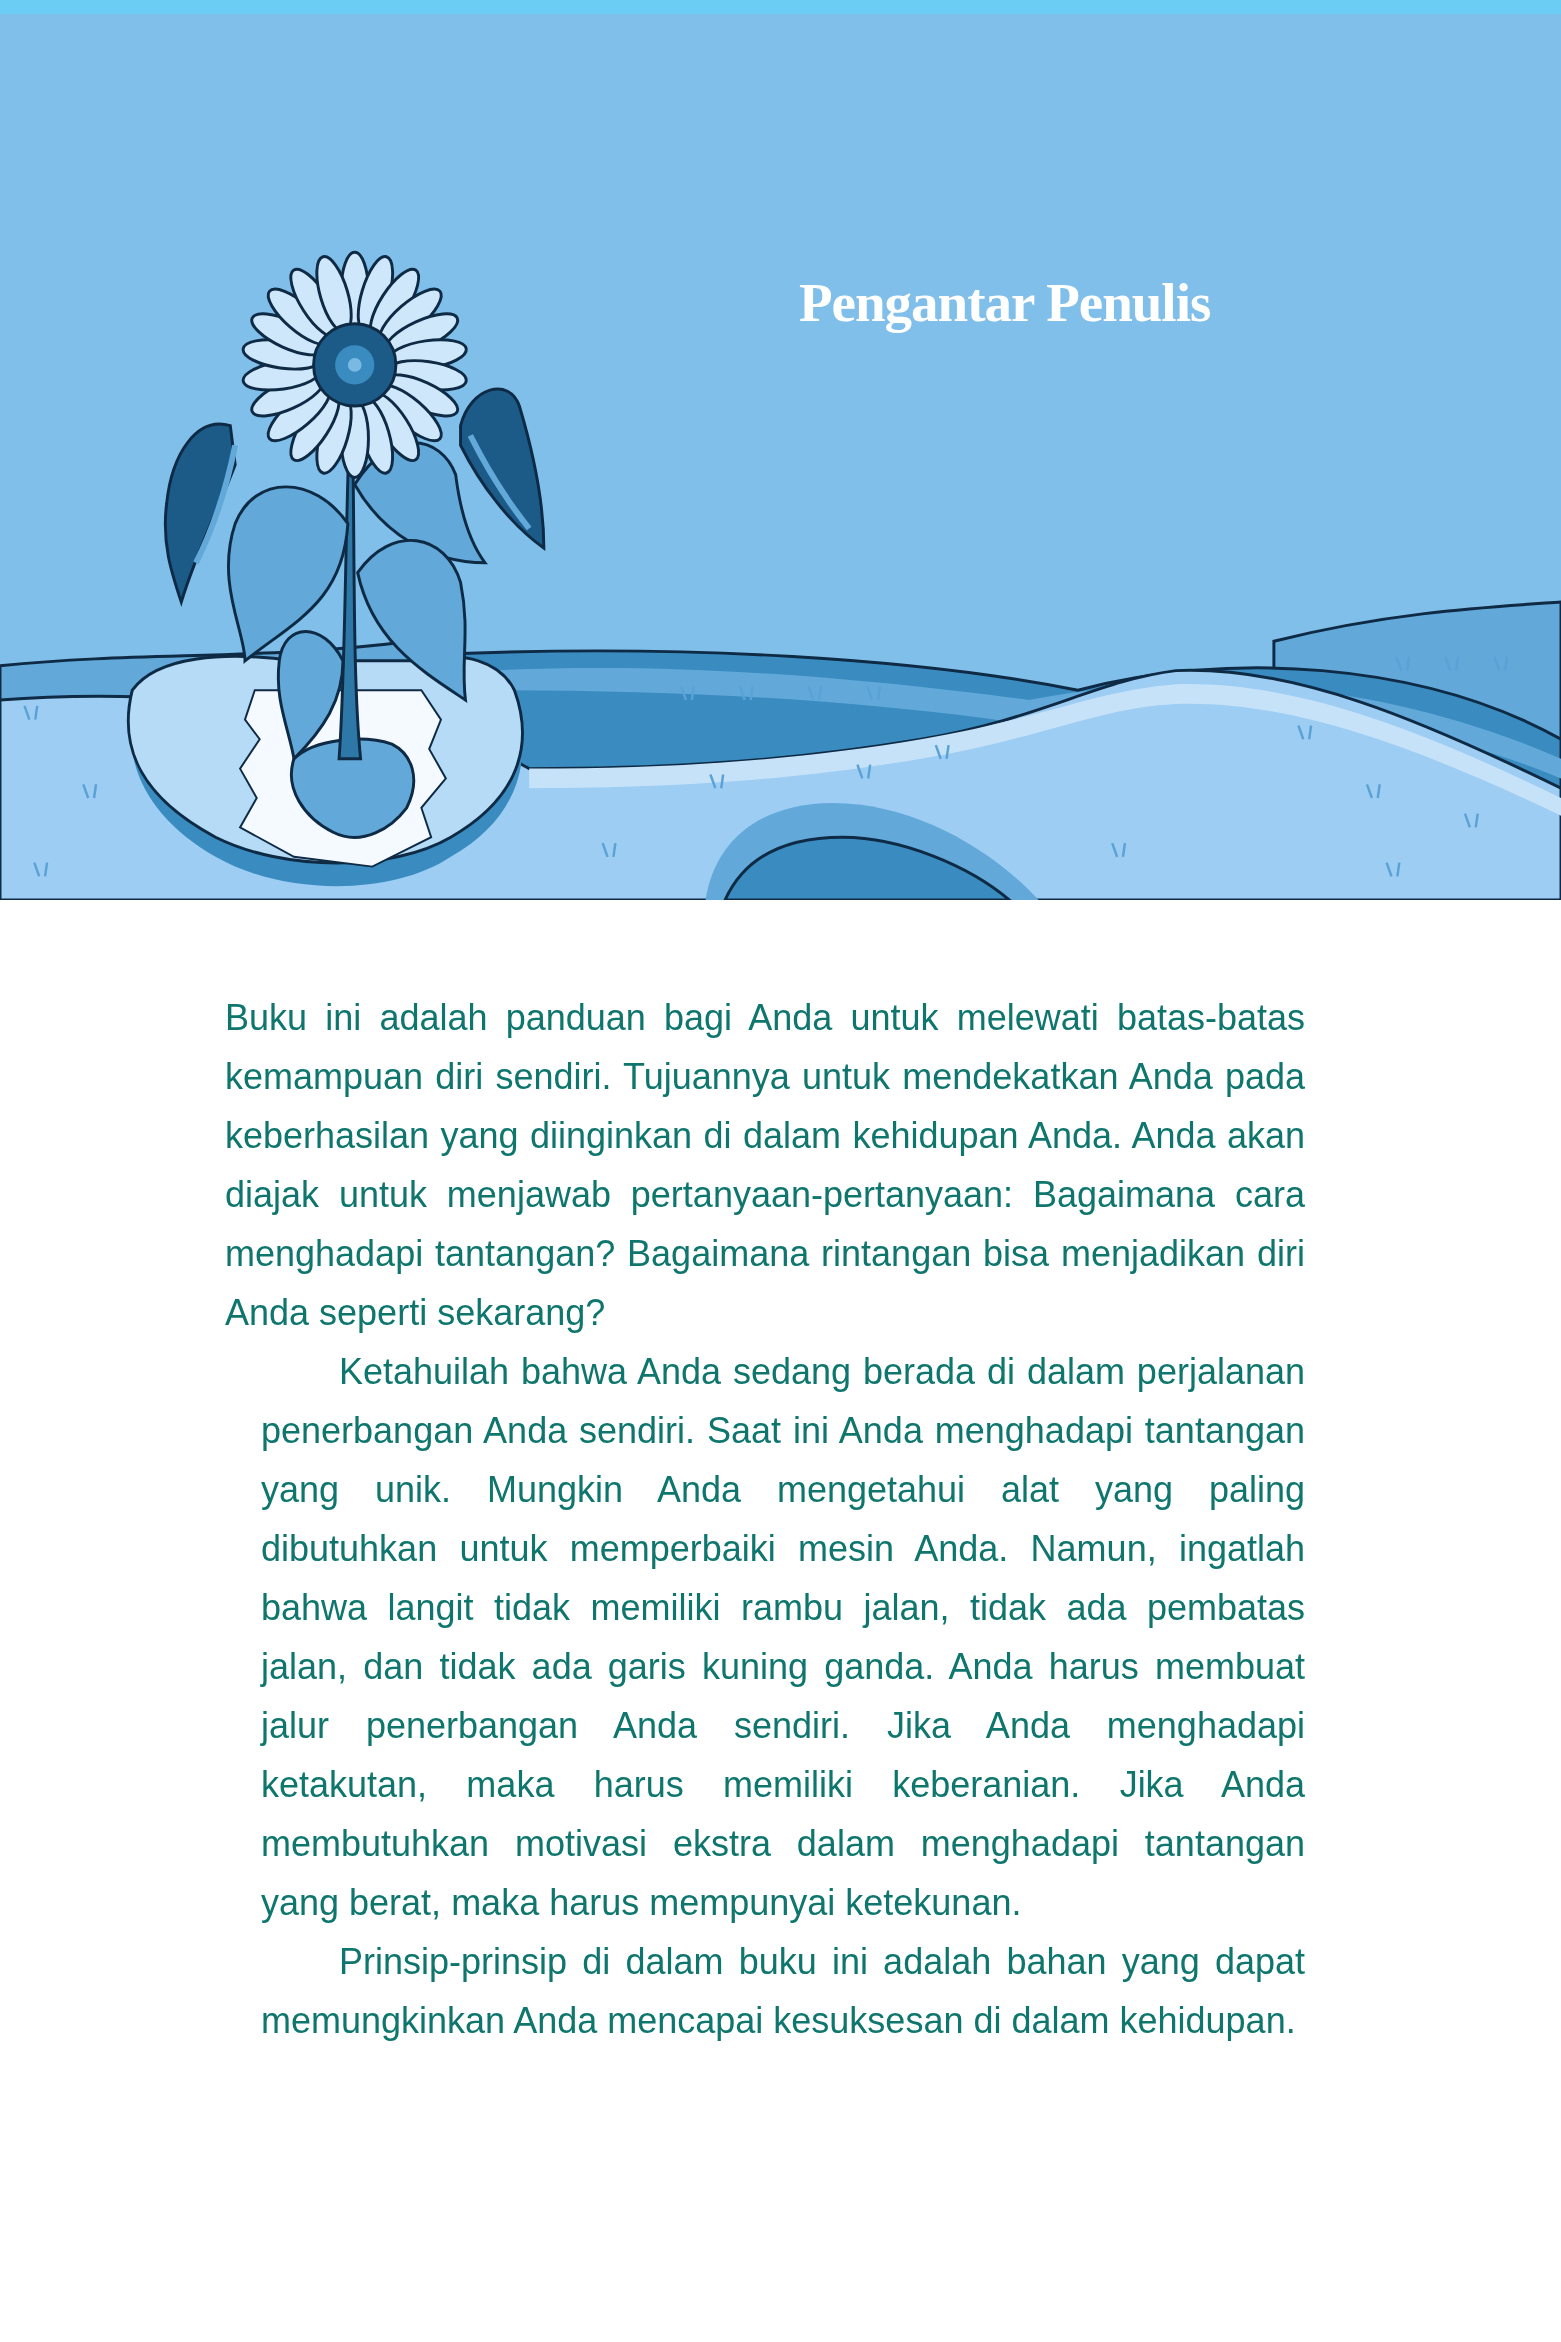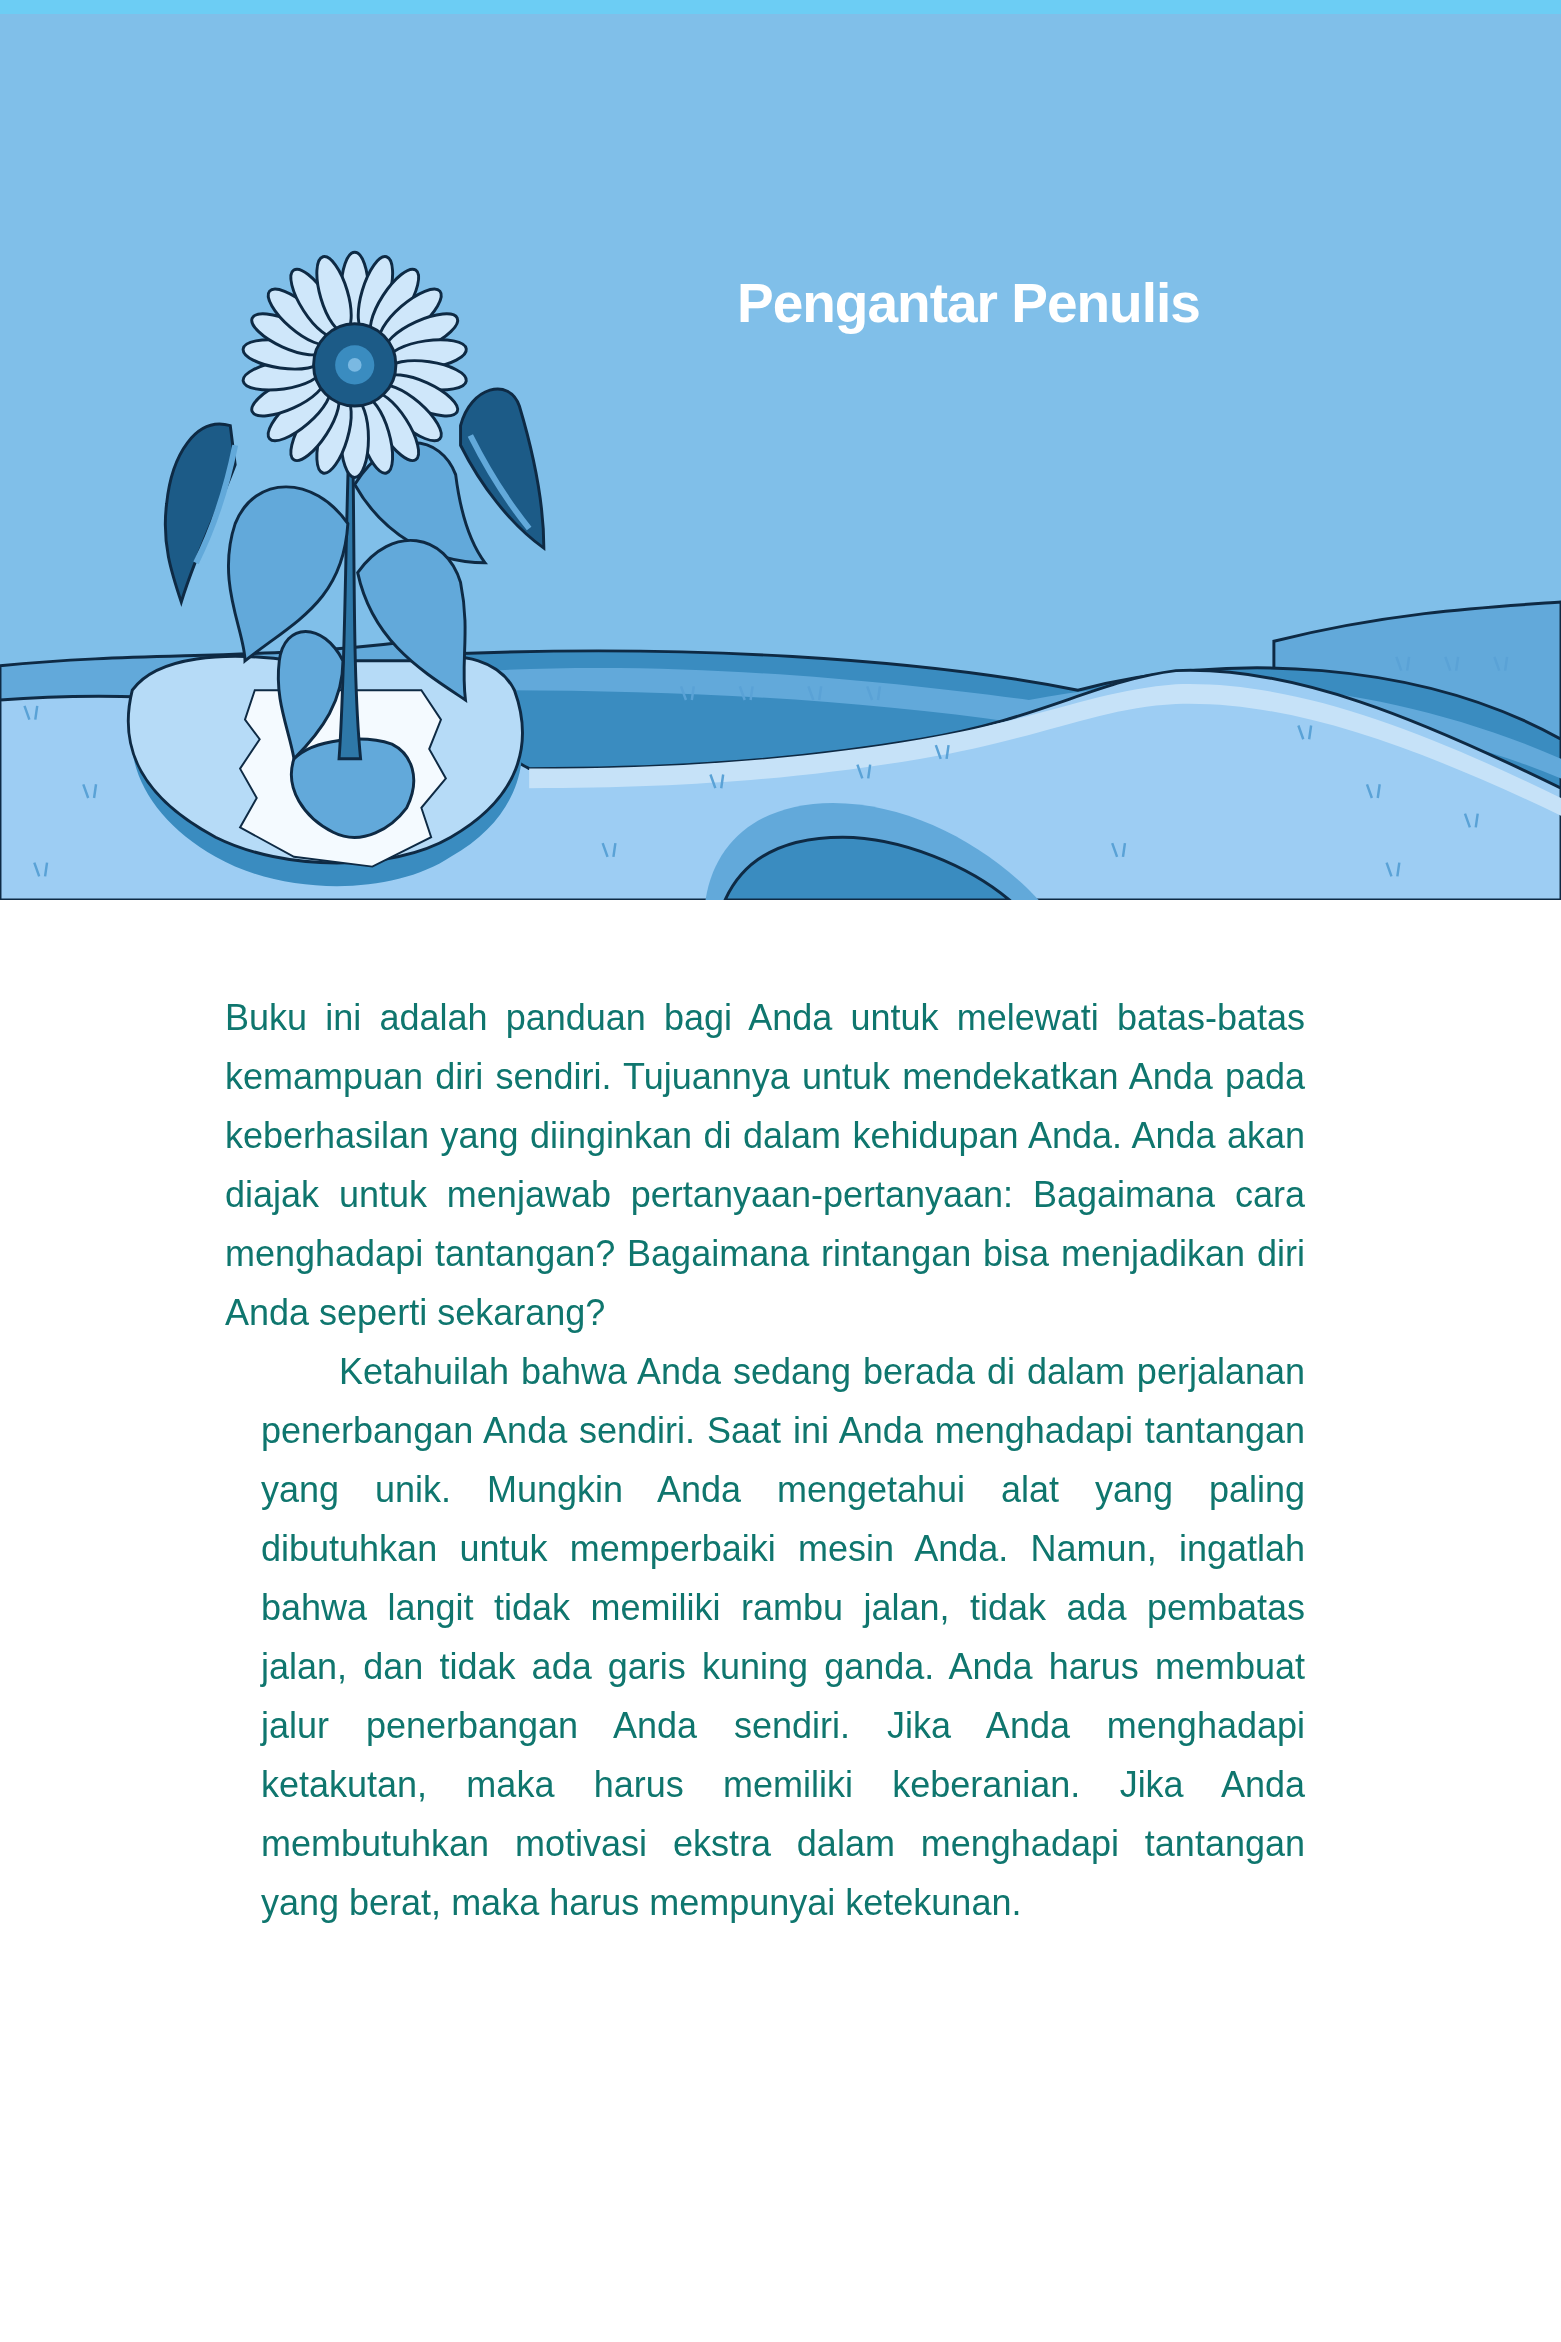--- a/index.html
+++ b/index.html
@@ -1,20 +1,20 @@
 <!DOCTYPE html>
 <html><head>
 <meta charset="utf-8">
 <style>
   html, body { margin:0; padding:0; background:#ffffff; }
   body { width:1561px; height:2343px; position:relative; overflow:hidden; }
   .top-strip { position:absolute; left:0; top:0; width:1561px; height:13.7px; background:#6ccdf4; }
   .header { position:absolute; left:0; top:13.7px; width:1561px; height:886px; background:#80bfe9; overflow:hidden; }
   .header svg { position:absolute; left:0; top:0; }
-  .title { position:absolute; left:737px; top:257px; font-family:Liberation Sans, sans-serif; font-size:55px; font-weight:bold; color:#ffffff; letter-spacing:-1px; }
+  .title { position:absolute; left:799px; top:257px; font-family:Liberation Serif, serif; font-size:55px; font-weight:bold; color:#ffffff; letter-spacing:-1px; }
   .body-text { position:absolute; left:225px; top:988px; width:1080px; font-family:Liberation Sans, sans-serif; font-size:36px; line-height:59px; color:#0f766e; text-align:justify; }
   .body-text p { margin:0; }
   .body-text p.indent { text-indent:78px;margin-left:36px; }
 </style>
 </head>
 <body>
 
 <div class="top-strip"></div>
 
 <div class="header">
@@ -105,14 +105,15 @@
       <path d="M470,420 C480,380 520,370 530,400 C545,450 555,500 555,545 C520,520 490,480 470,440 Z"></path>
       <path d="M480,430 C500,470 520,500 540,525" fill="none" stroke="#62a9da" stroke-width="6"></path>
     </g>
   </svg>
   <div class="title">Pengantar Penulis</div>
 </div>
 
 <div class="body-text">
   <p>Buku ini adalah panduan bagi Anda untuk melewati batas-batas kemampuan diri sendiri. Tujuannya untuk mendekatkan Anda pada keberhasilan yang diinginkan di dalam kehidupan Anda. Anda akan diajak untuk menjawab pertanyaan-pertanyaan: Bagaimana cara menghadapi tantangan? Bagaimana rintangan bisa menjadikan diri Anda seperti sekarang?</p>
   <p class="indent">Ketahuilah bahwa Anda sedang berada di dalam perjalanan penerbangan Anda sendiri. Saat ini Anda menghadapi tantangan yang unik. Mungkin Anda mengetahui alat yang paling dibutuhkan untuk memperbaiki mesin Anda. Namun, ingatlah bahwa langit tidak memiliki rambu jalan, tidak ada pembatas jalan, dan tidak ada garis kuning ganda. Anda harus membuat jalur penerbangan Anda sendiri. Jika Anda menghadapi ketakutan, maka harus memiliki keberanian. Jika Anda membutuhkan motivasi ekstra dalam menghadapi tantangan yang berat, maka harus mempunyai ketekunan.</p>
+  <p class="indent">Prinsip-prinsip di dalam buku ini adalah bahan yang dapat memungkinkan Anda mencapai kesuksesan di dalam kehidupan.</p>
 </div>
 
 
 </body></html>

